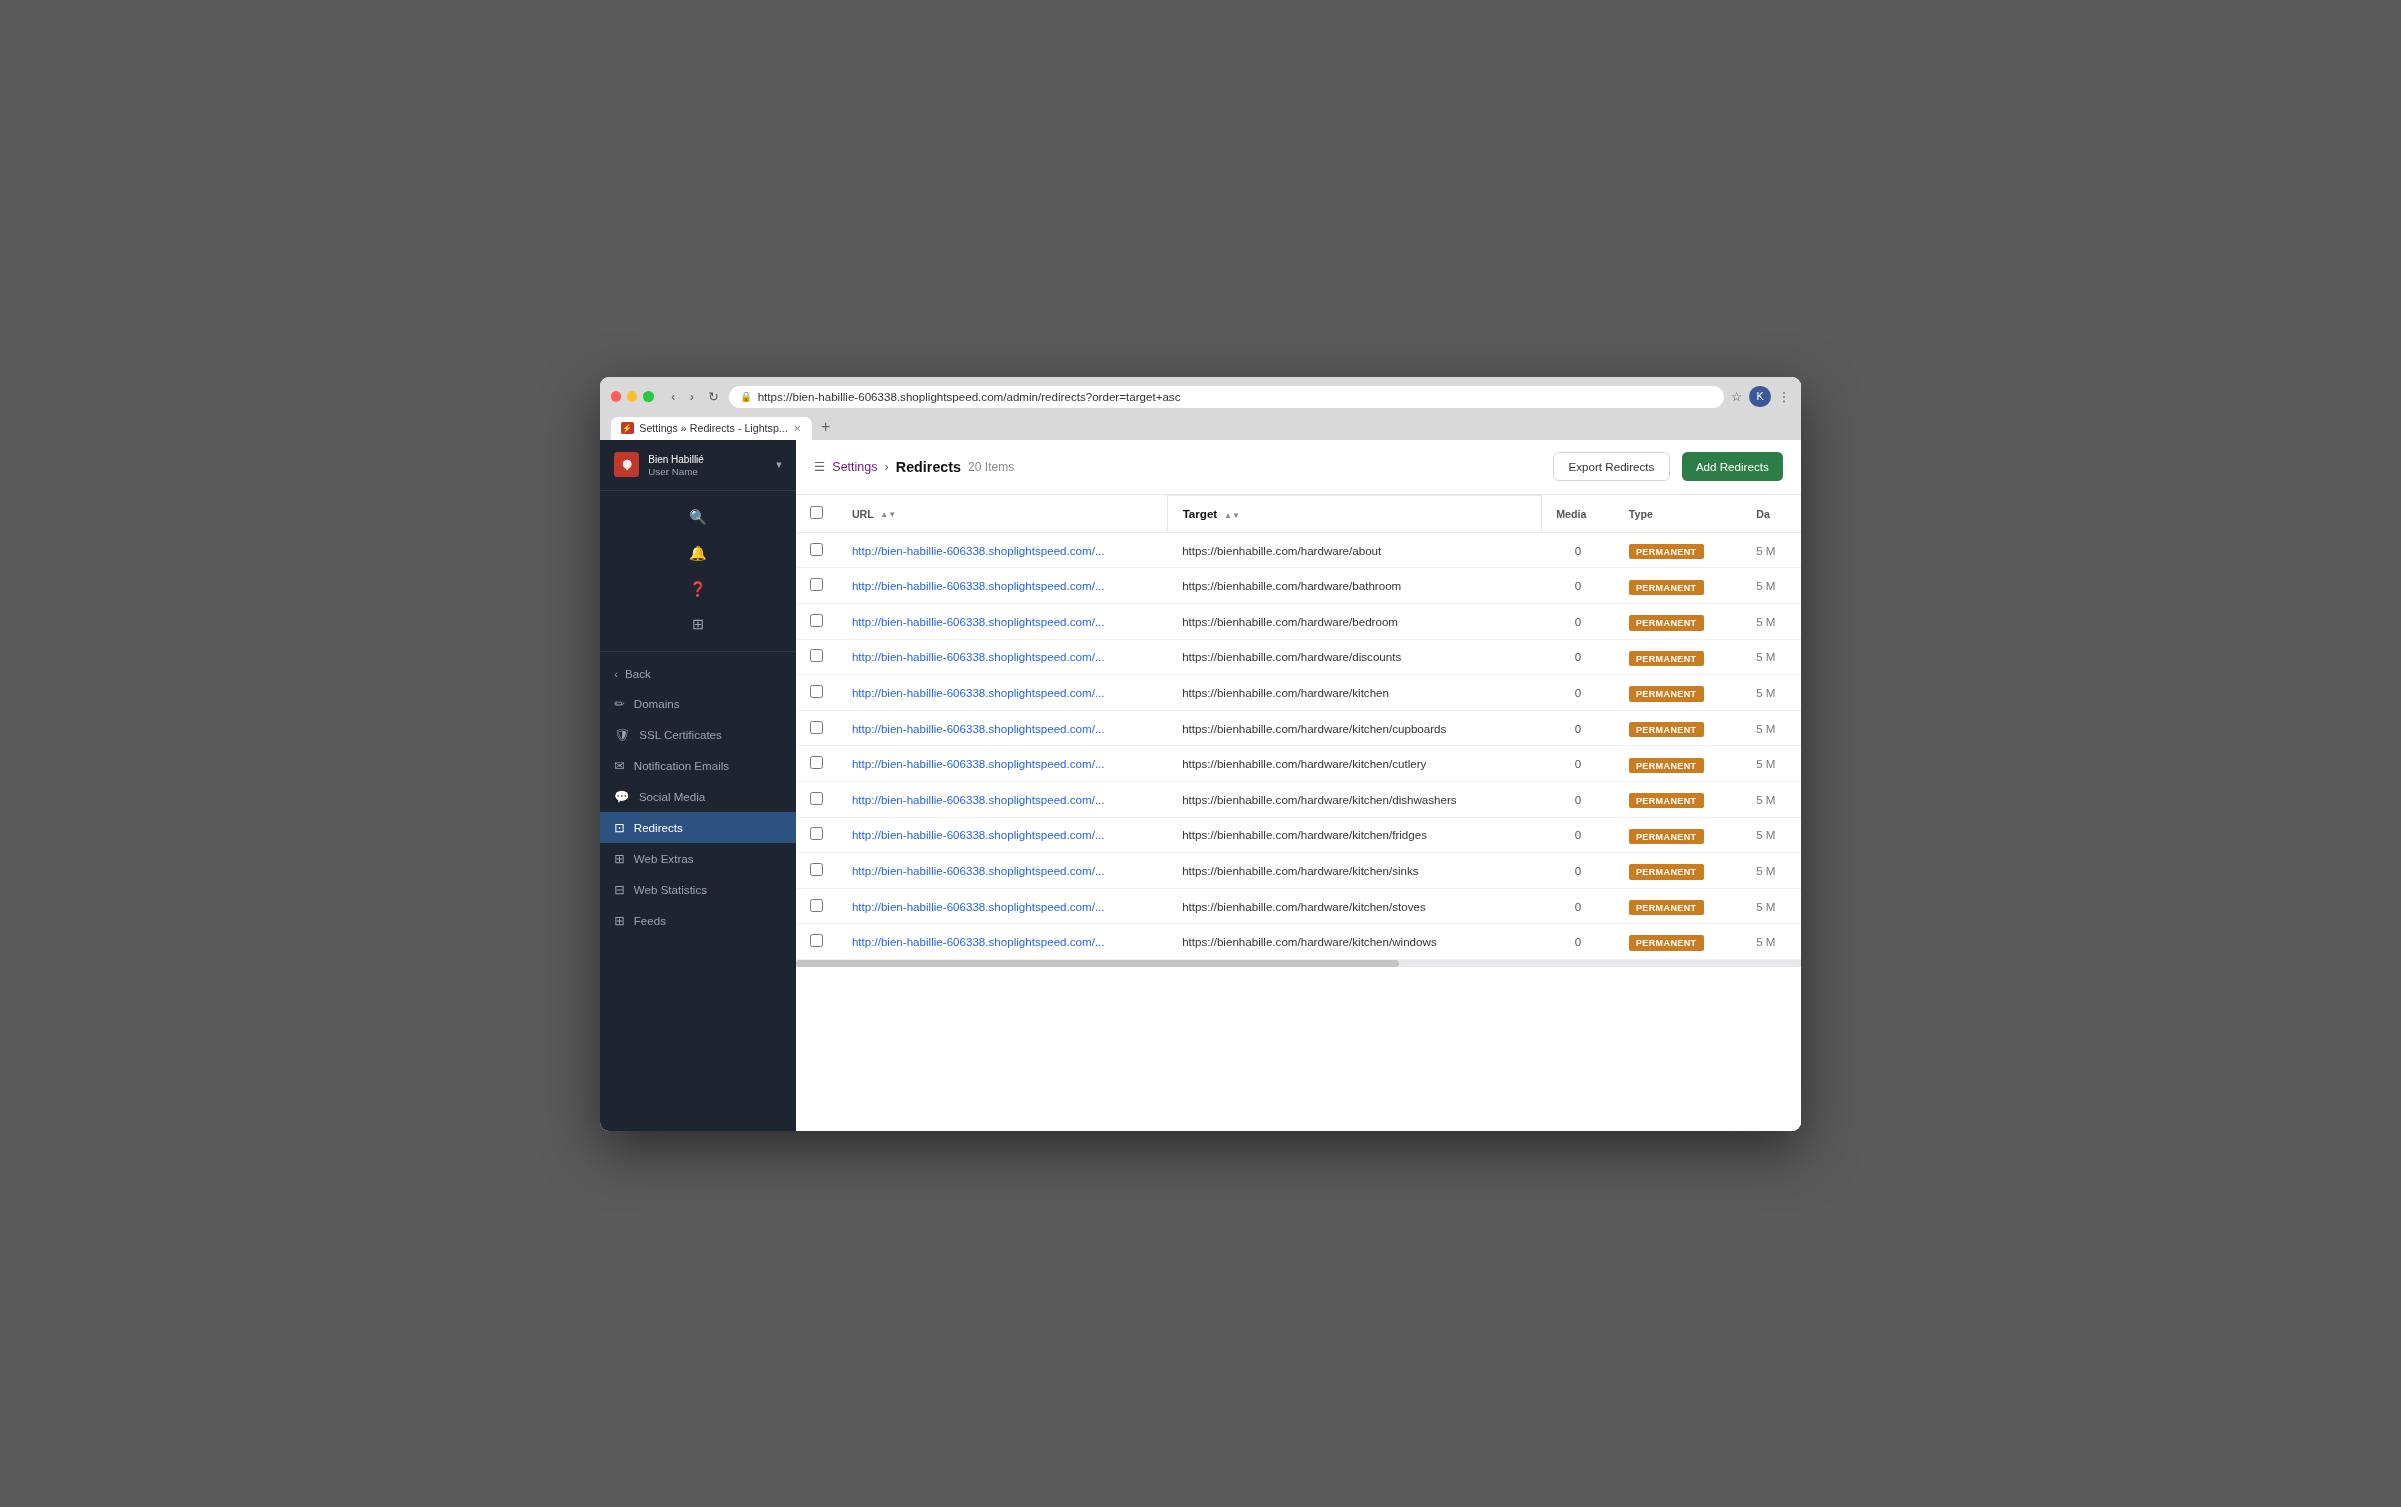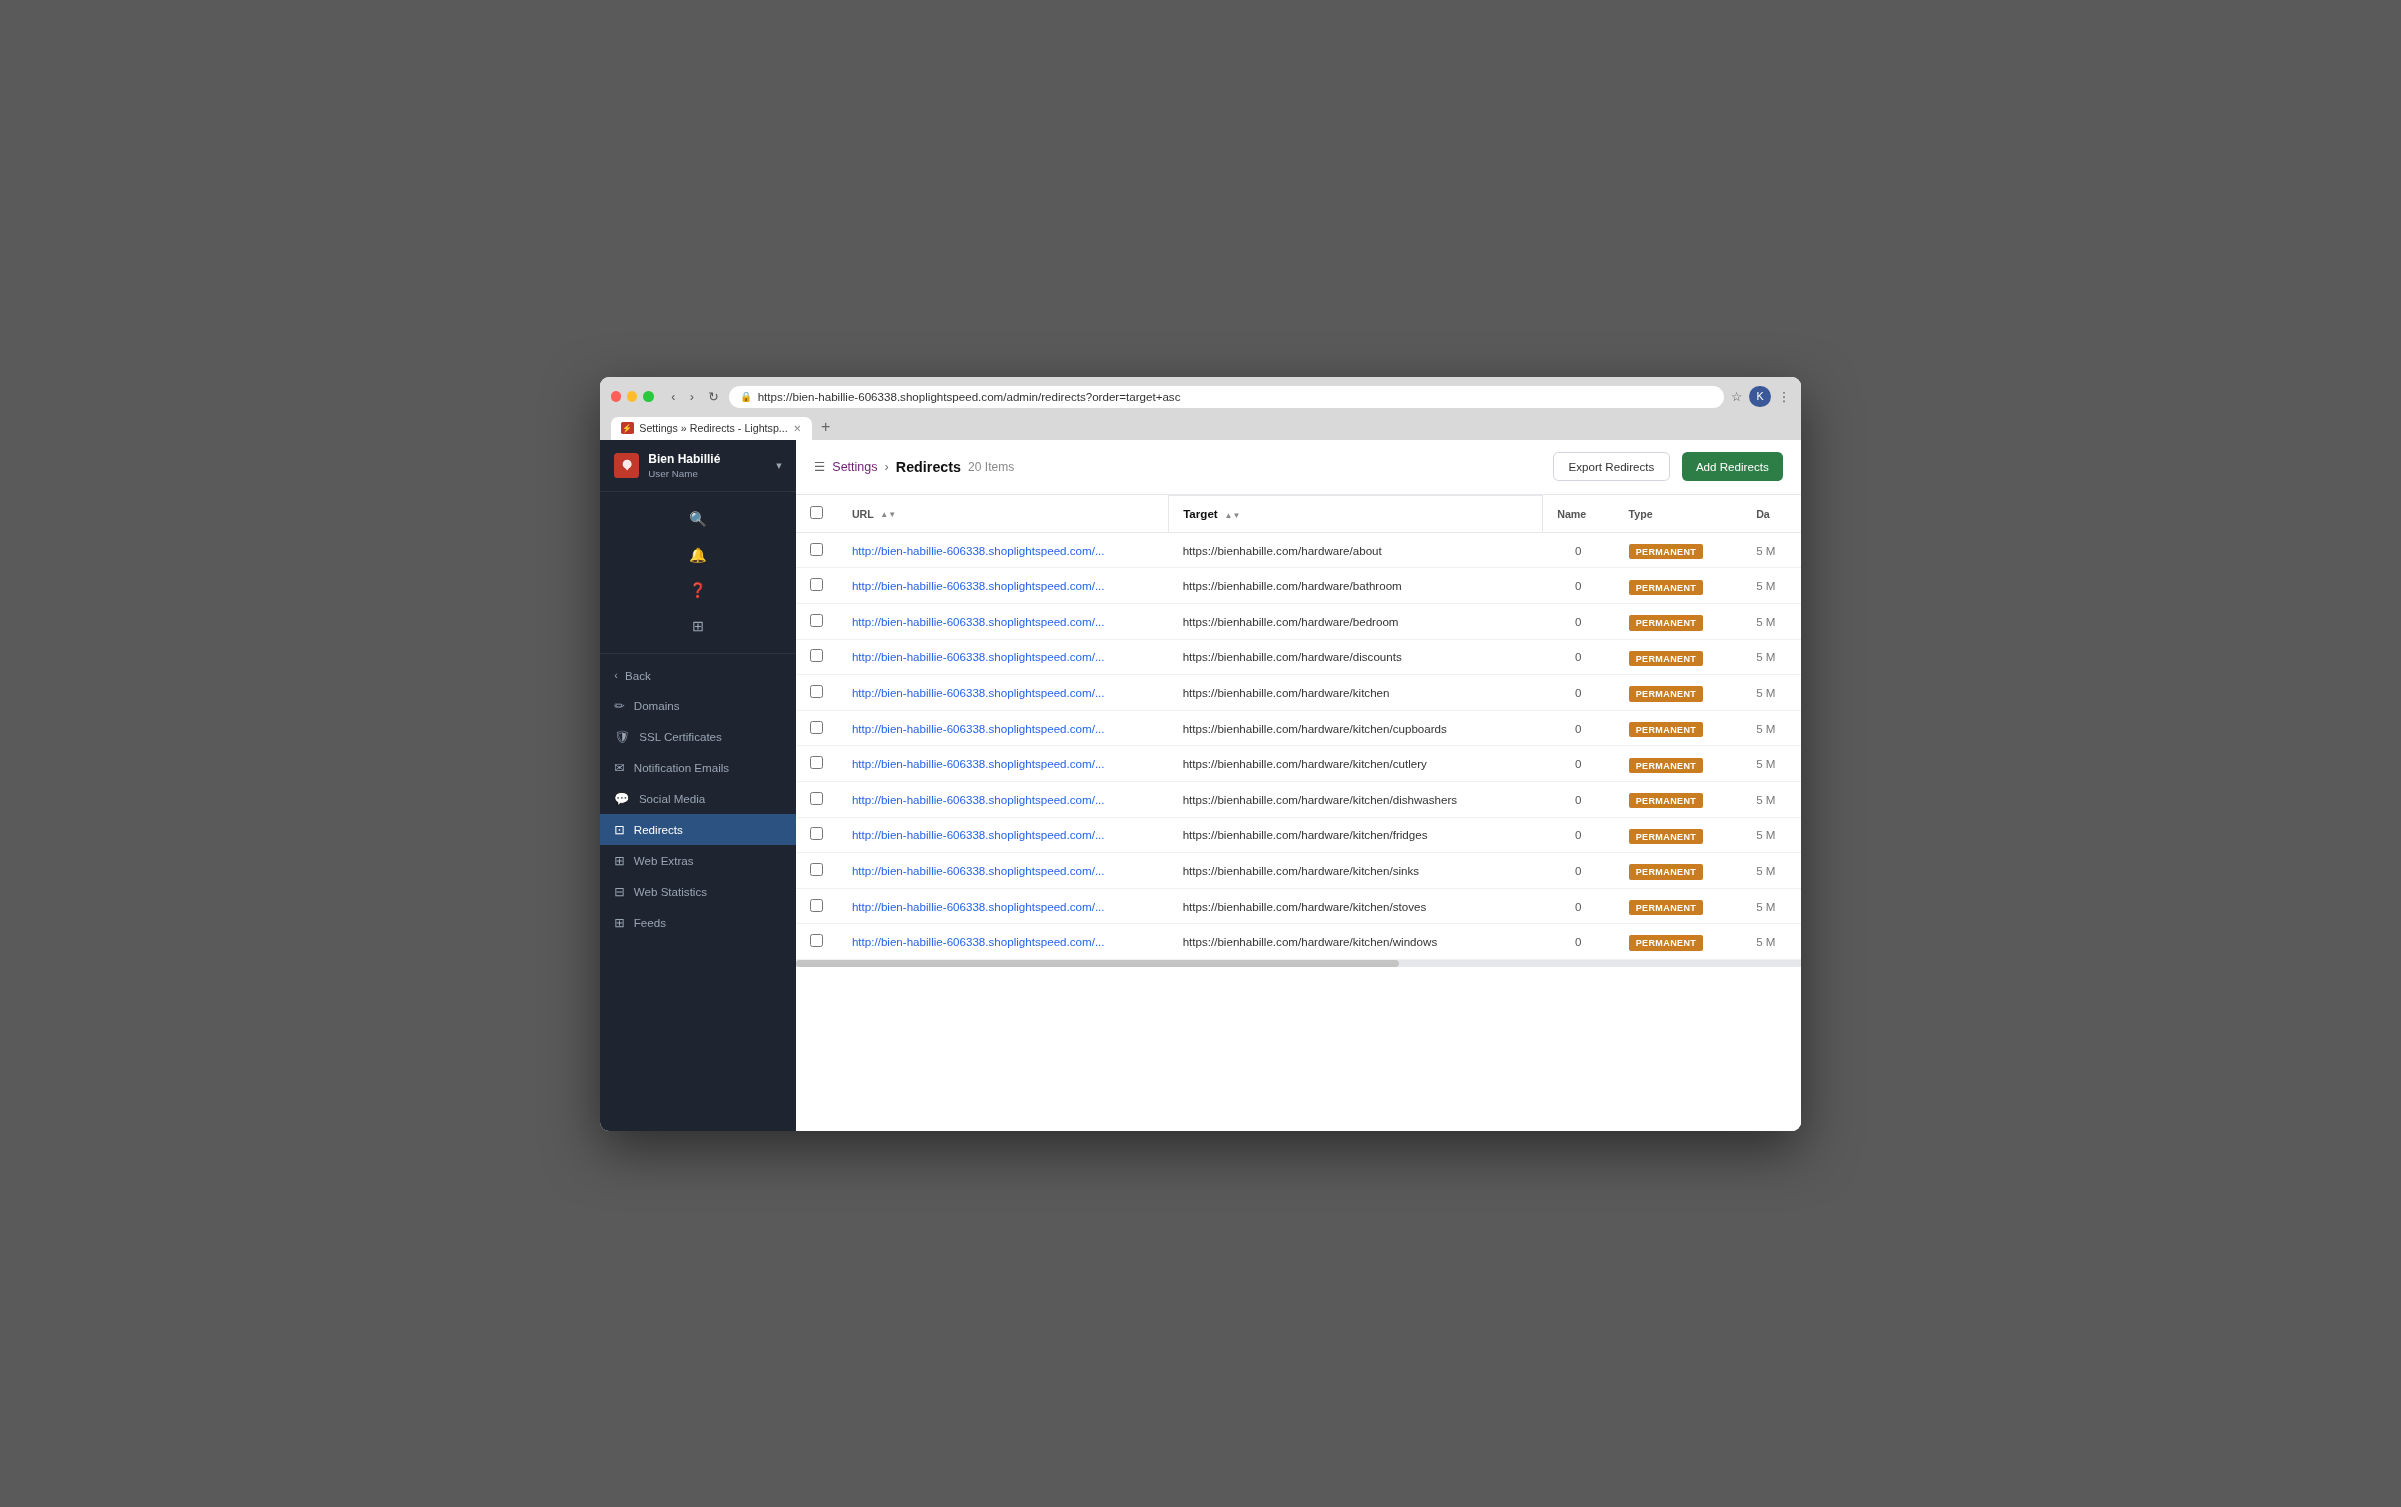--- a/index.html
+++ b/index.html
@@ -167,22 +167,22 @@
       width: 25px;
       height: 25px;
       background: #c0392b;
       border-radius: 3.6px;
       display: flex;
       align-items: center;
       justify-content: center;
     }
     .brand-name {
       color: #fff;
-      font-size: 12px;
-      font-weight: 700;
+      font-size: 10px;
+      font-weight: 400;
       line-height: 1.3;
     }
     .brand-sub {
       color: #9aa5b4;
       font-size: 9.8px;
     }
     .sidebar-toggle {
       color: #9aa5b4;
       font-size: 10.7px;
       cursor: pointer;
@@ -520,21 +520,21 @@
               </th>
               <th class="sortable">
                 <span>URL</span>
                 <span class="sort-arrows">▲▼</span>
               </th>
               <th class="target-col sortable">
                 <span>Target</span>
                 <span class="sort-arrows">▲▼</span>
               </th>
               <th>
-                <span>Name</span>
+                <span>Media</span>
               </th>
               <th>
                 <span>Type</span>
               </th>
               <th>
                 <span>Da</span>
               </th>
             </tr>
           </thead>
           <tbody id="table-body">

